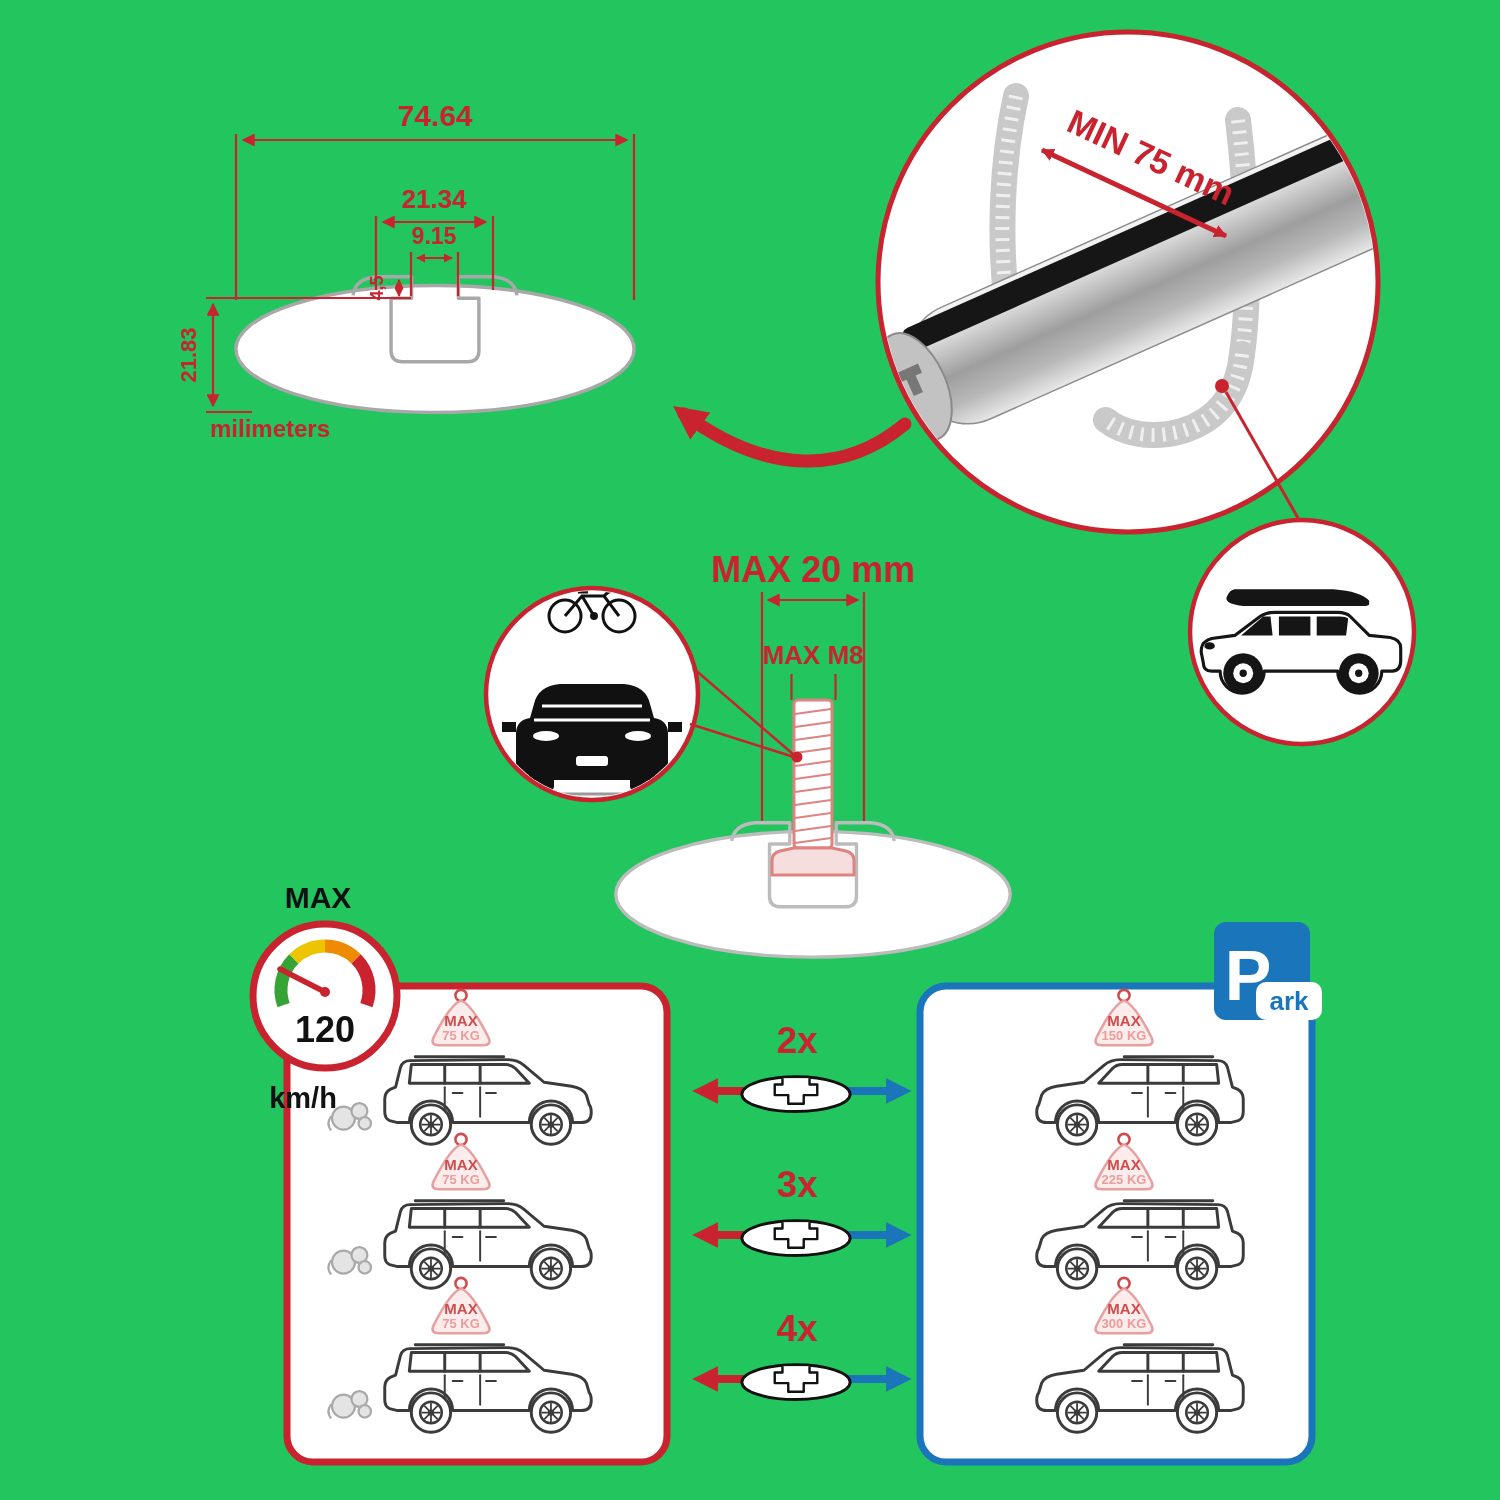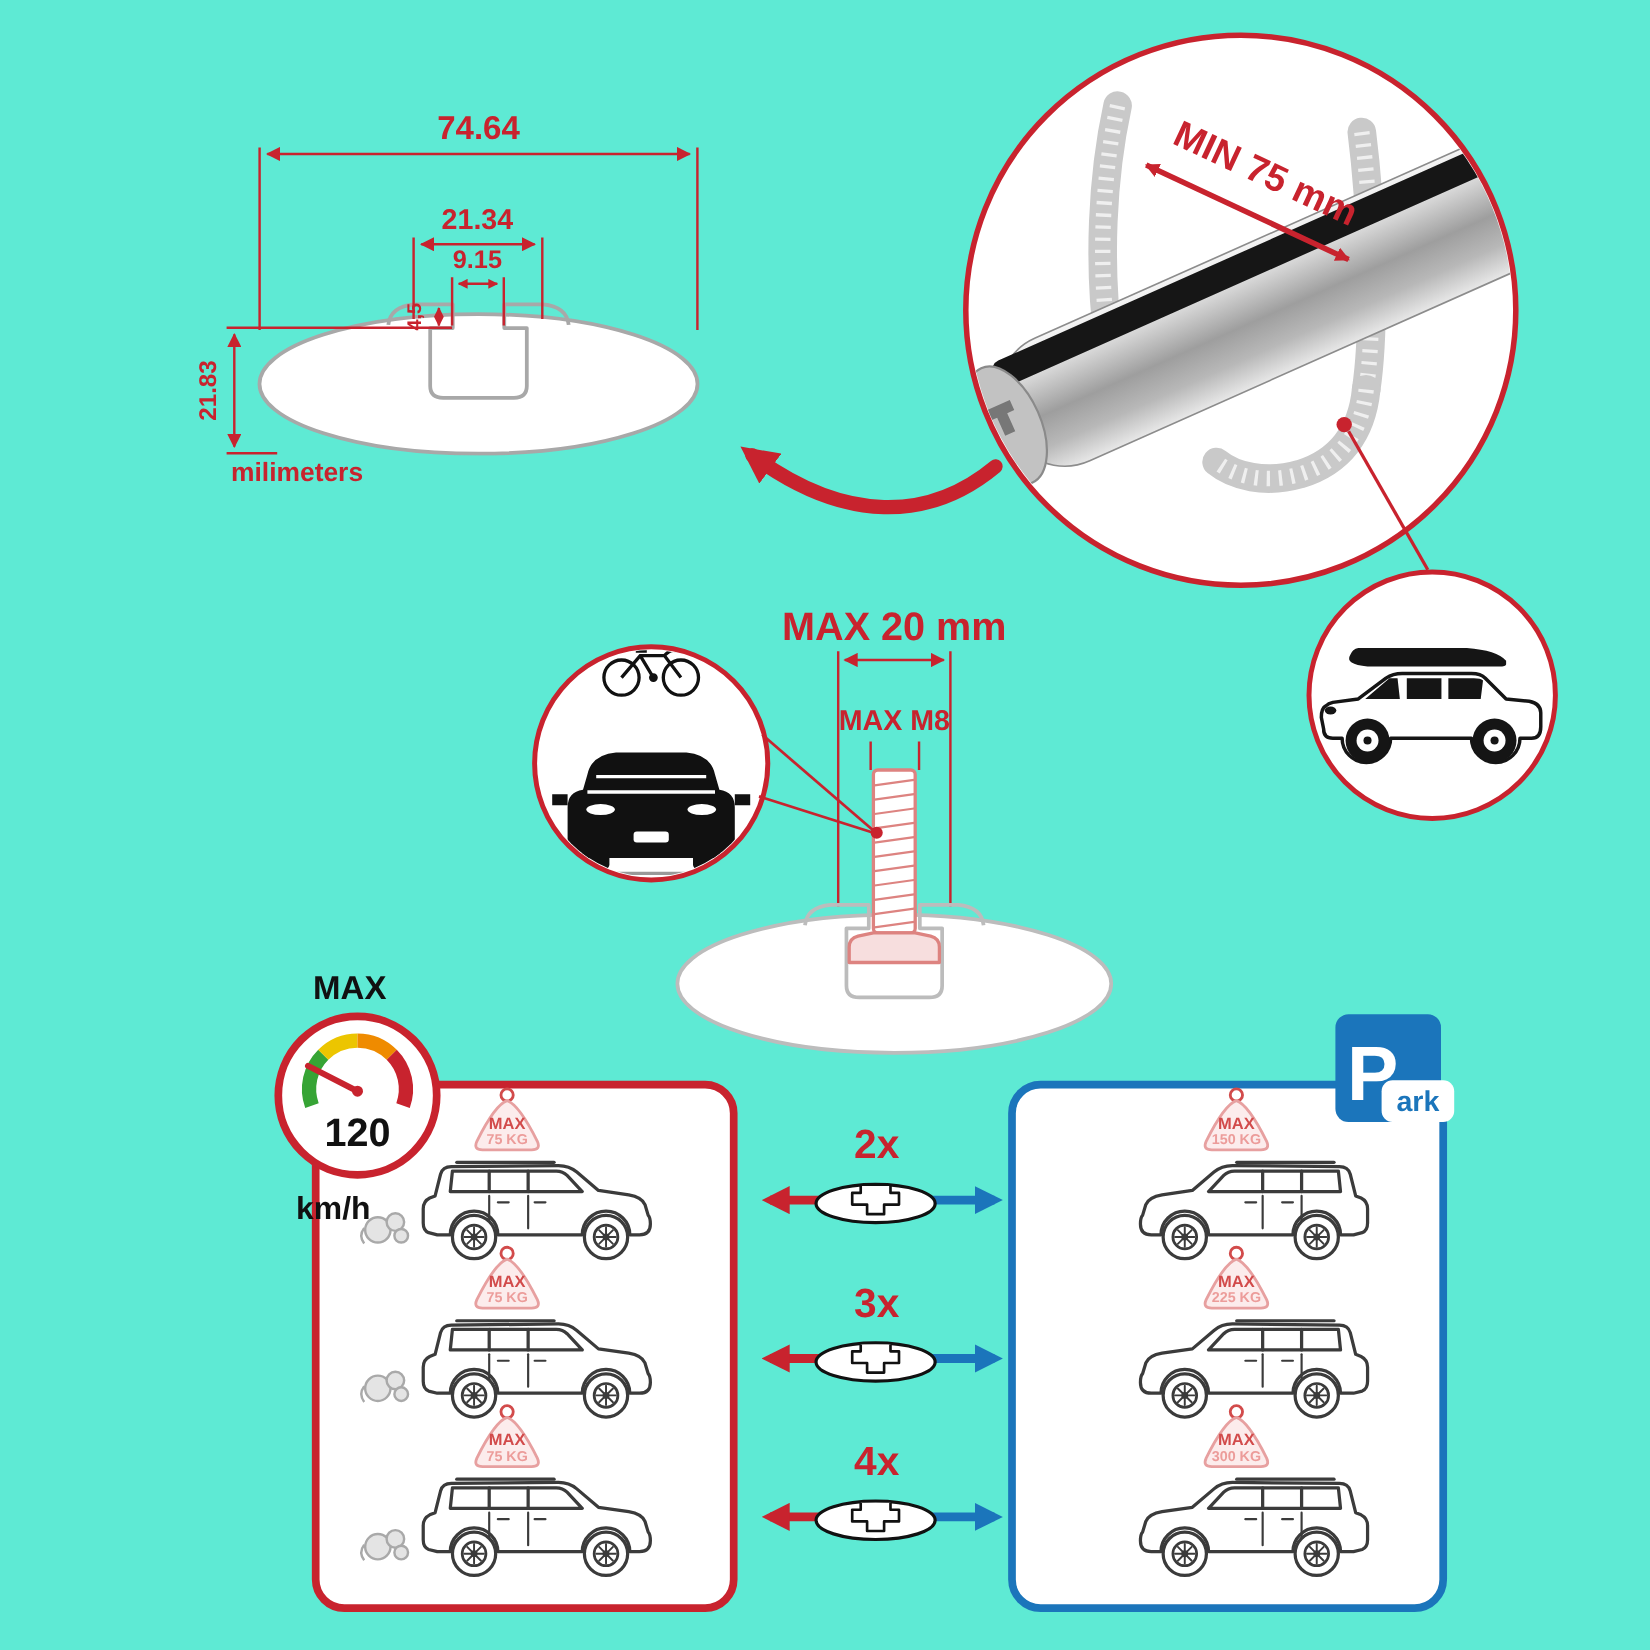--- a/index.html
+++ b/index.html
@@ -1,16 +1,16 @@
 <!DOCTYPE html>
 <html><head>
 <meta charset="utf-8">
 <style>
   html,body{margin:0;padding:0;background:#fff;}
-  .canvas{position:relative;width:1500px;height:1500px;background:#5eead4;overflow:hidden;}
+  .canvas{position:relative;width:1500px;height:1500px;background:#22c55e;overflow:hidden;}
   text{font-family:"Liberation Sans", sans-serif;}
   .redtxt{fill:#c8232e;font-weight:bold;}
   .blktxt{fill:#111111;font-weight:bold;}
   .badge-max{fill:#d24b4b;font-weight:bold;}
   .badge-kg{fill:#ec9c9a;font-weight:bold;}
   .dimline{stroke:#c8232e;stroke-width:2.2;fill:none;}
 </style>
 </head>
 <body>
 

